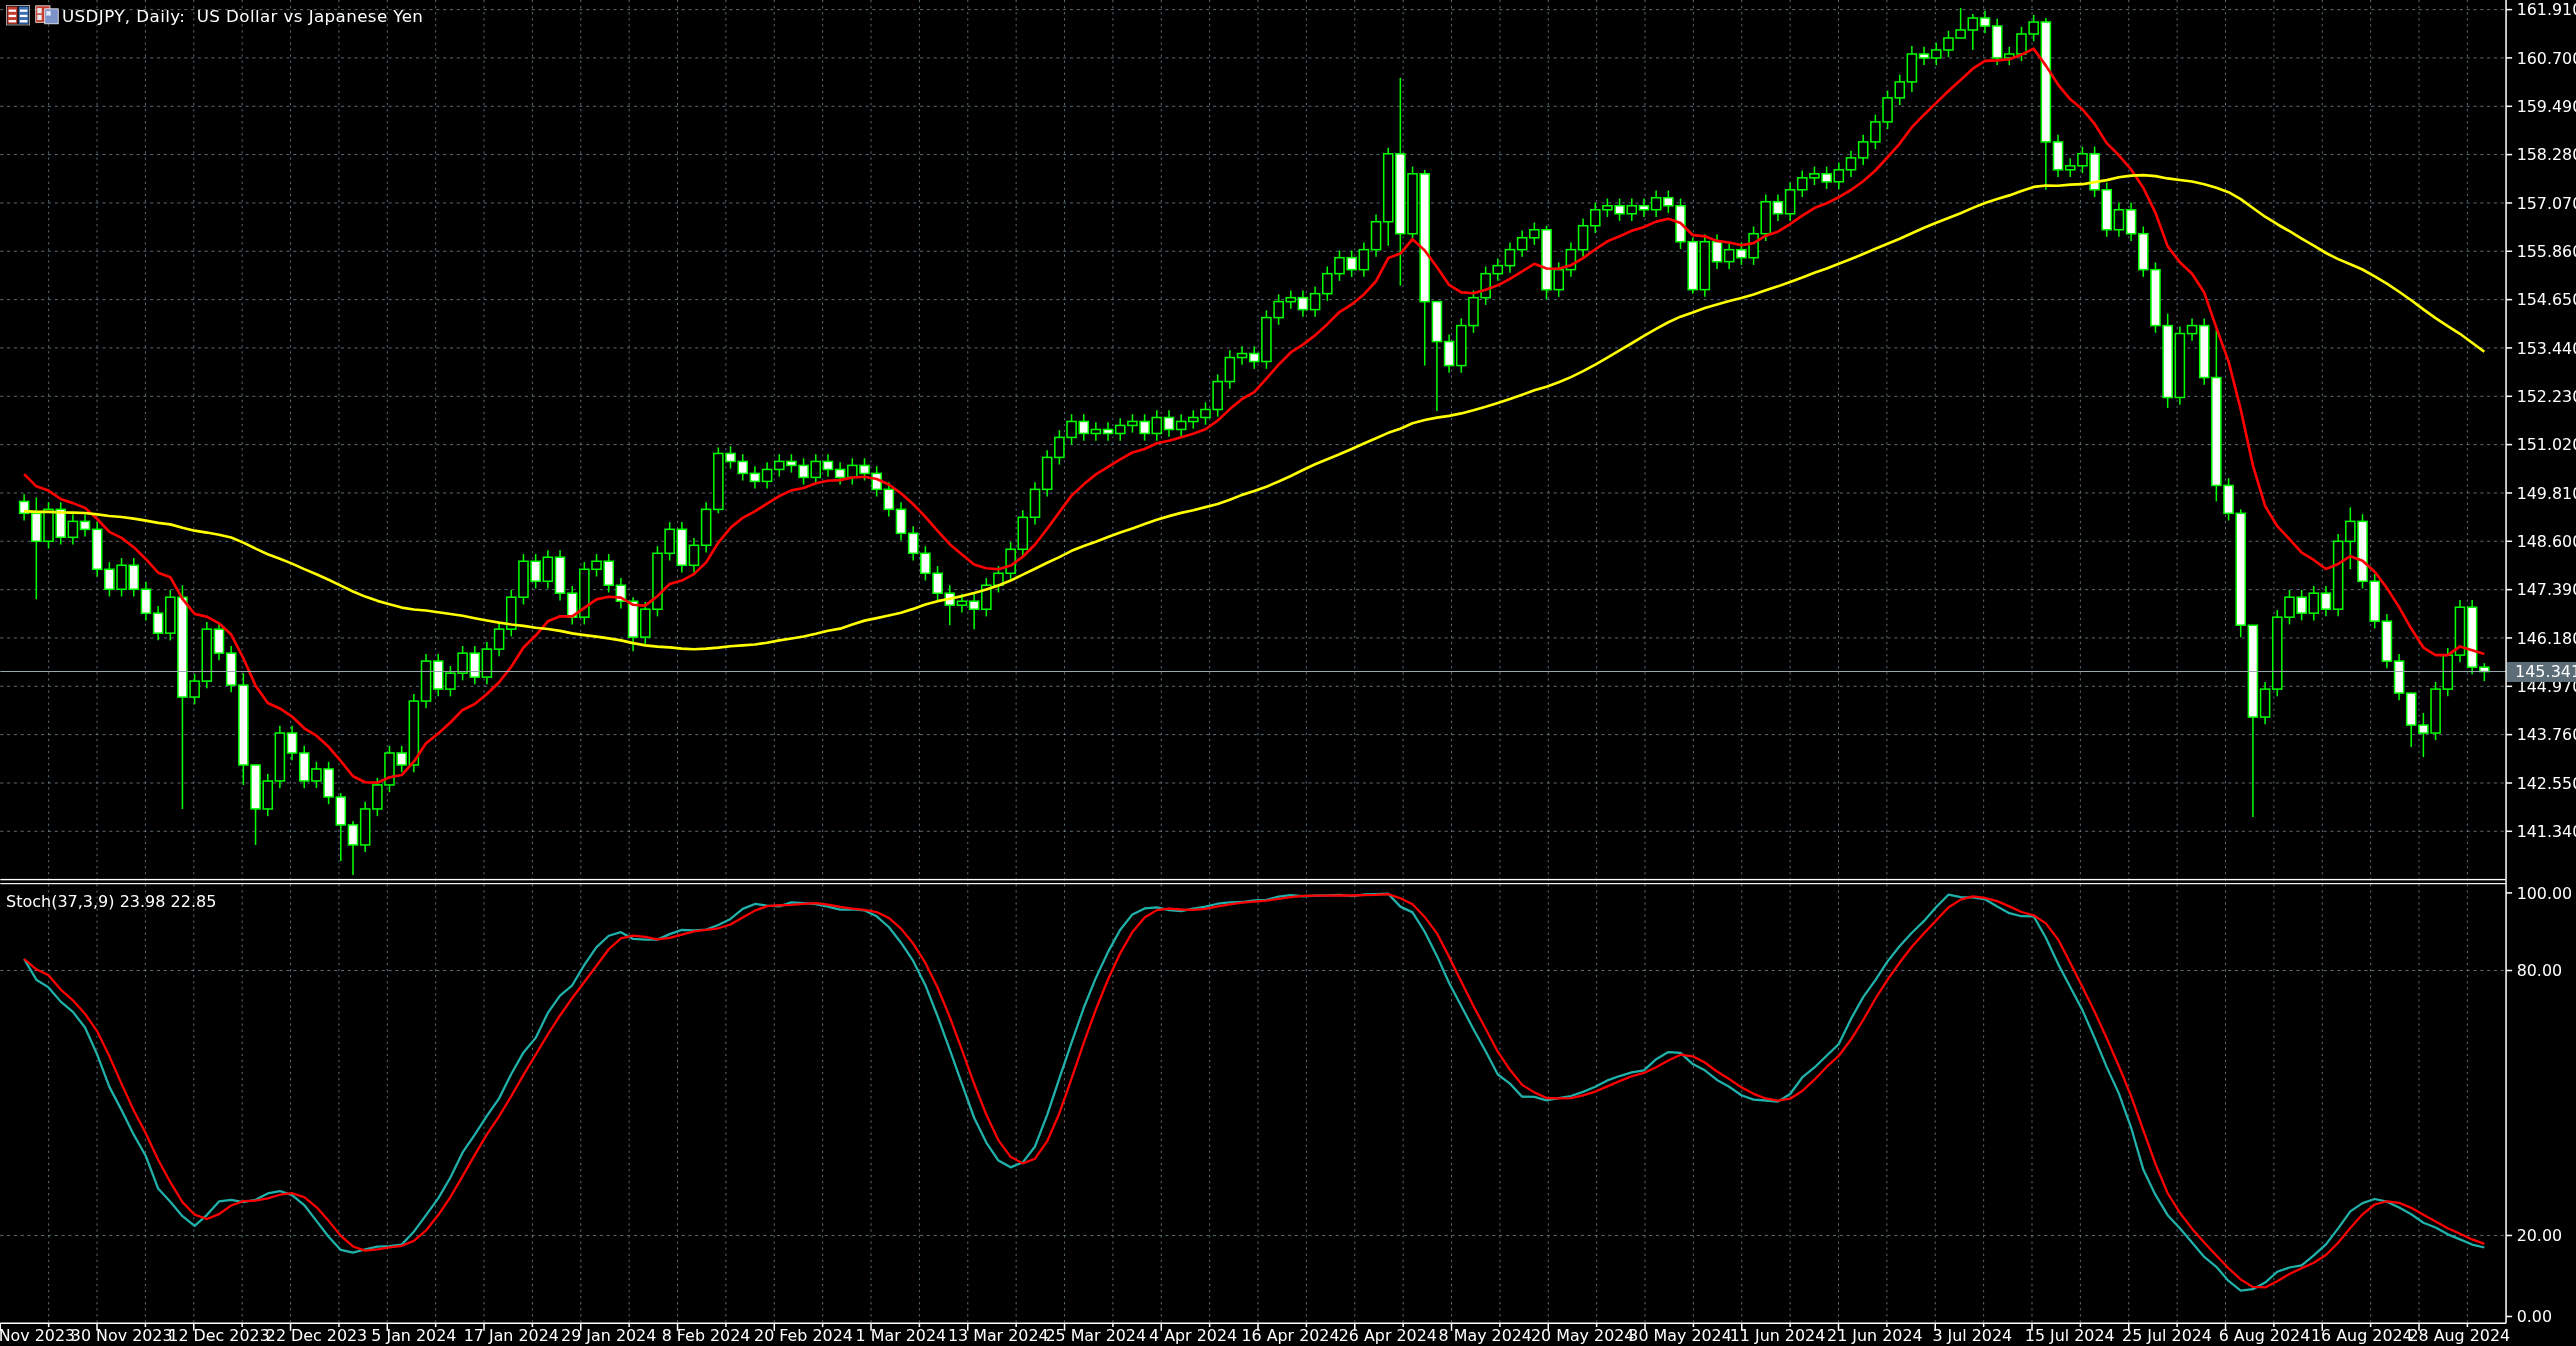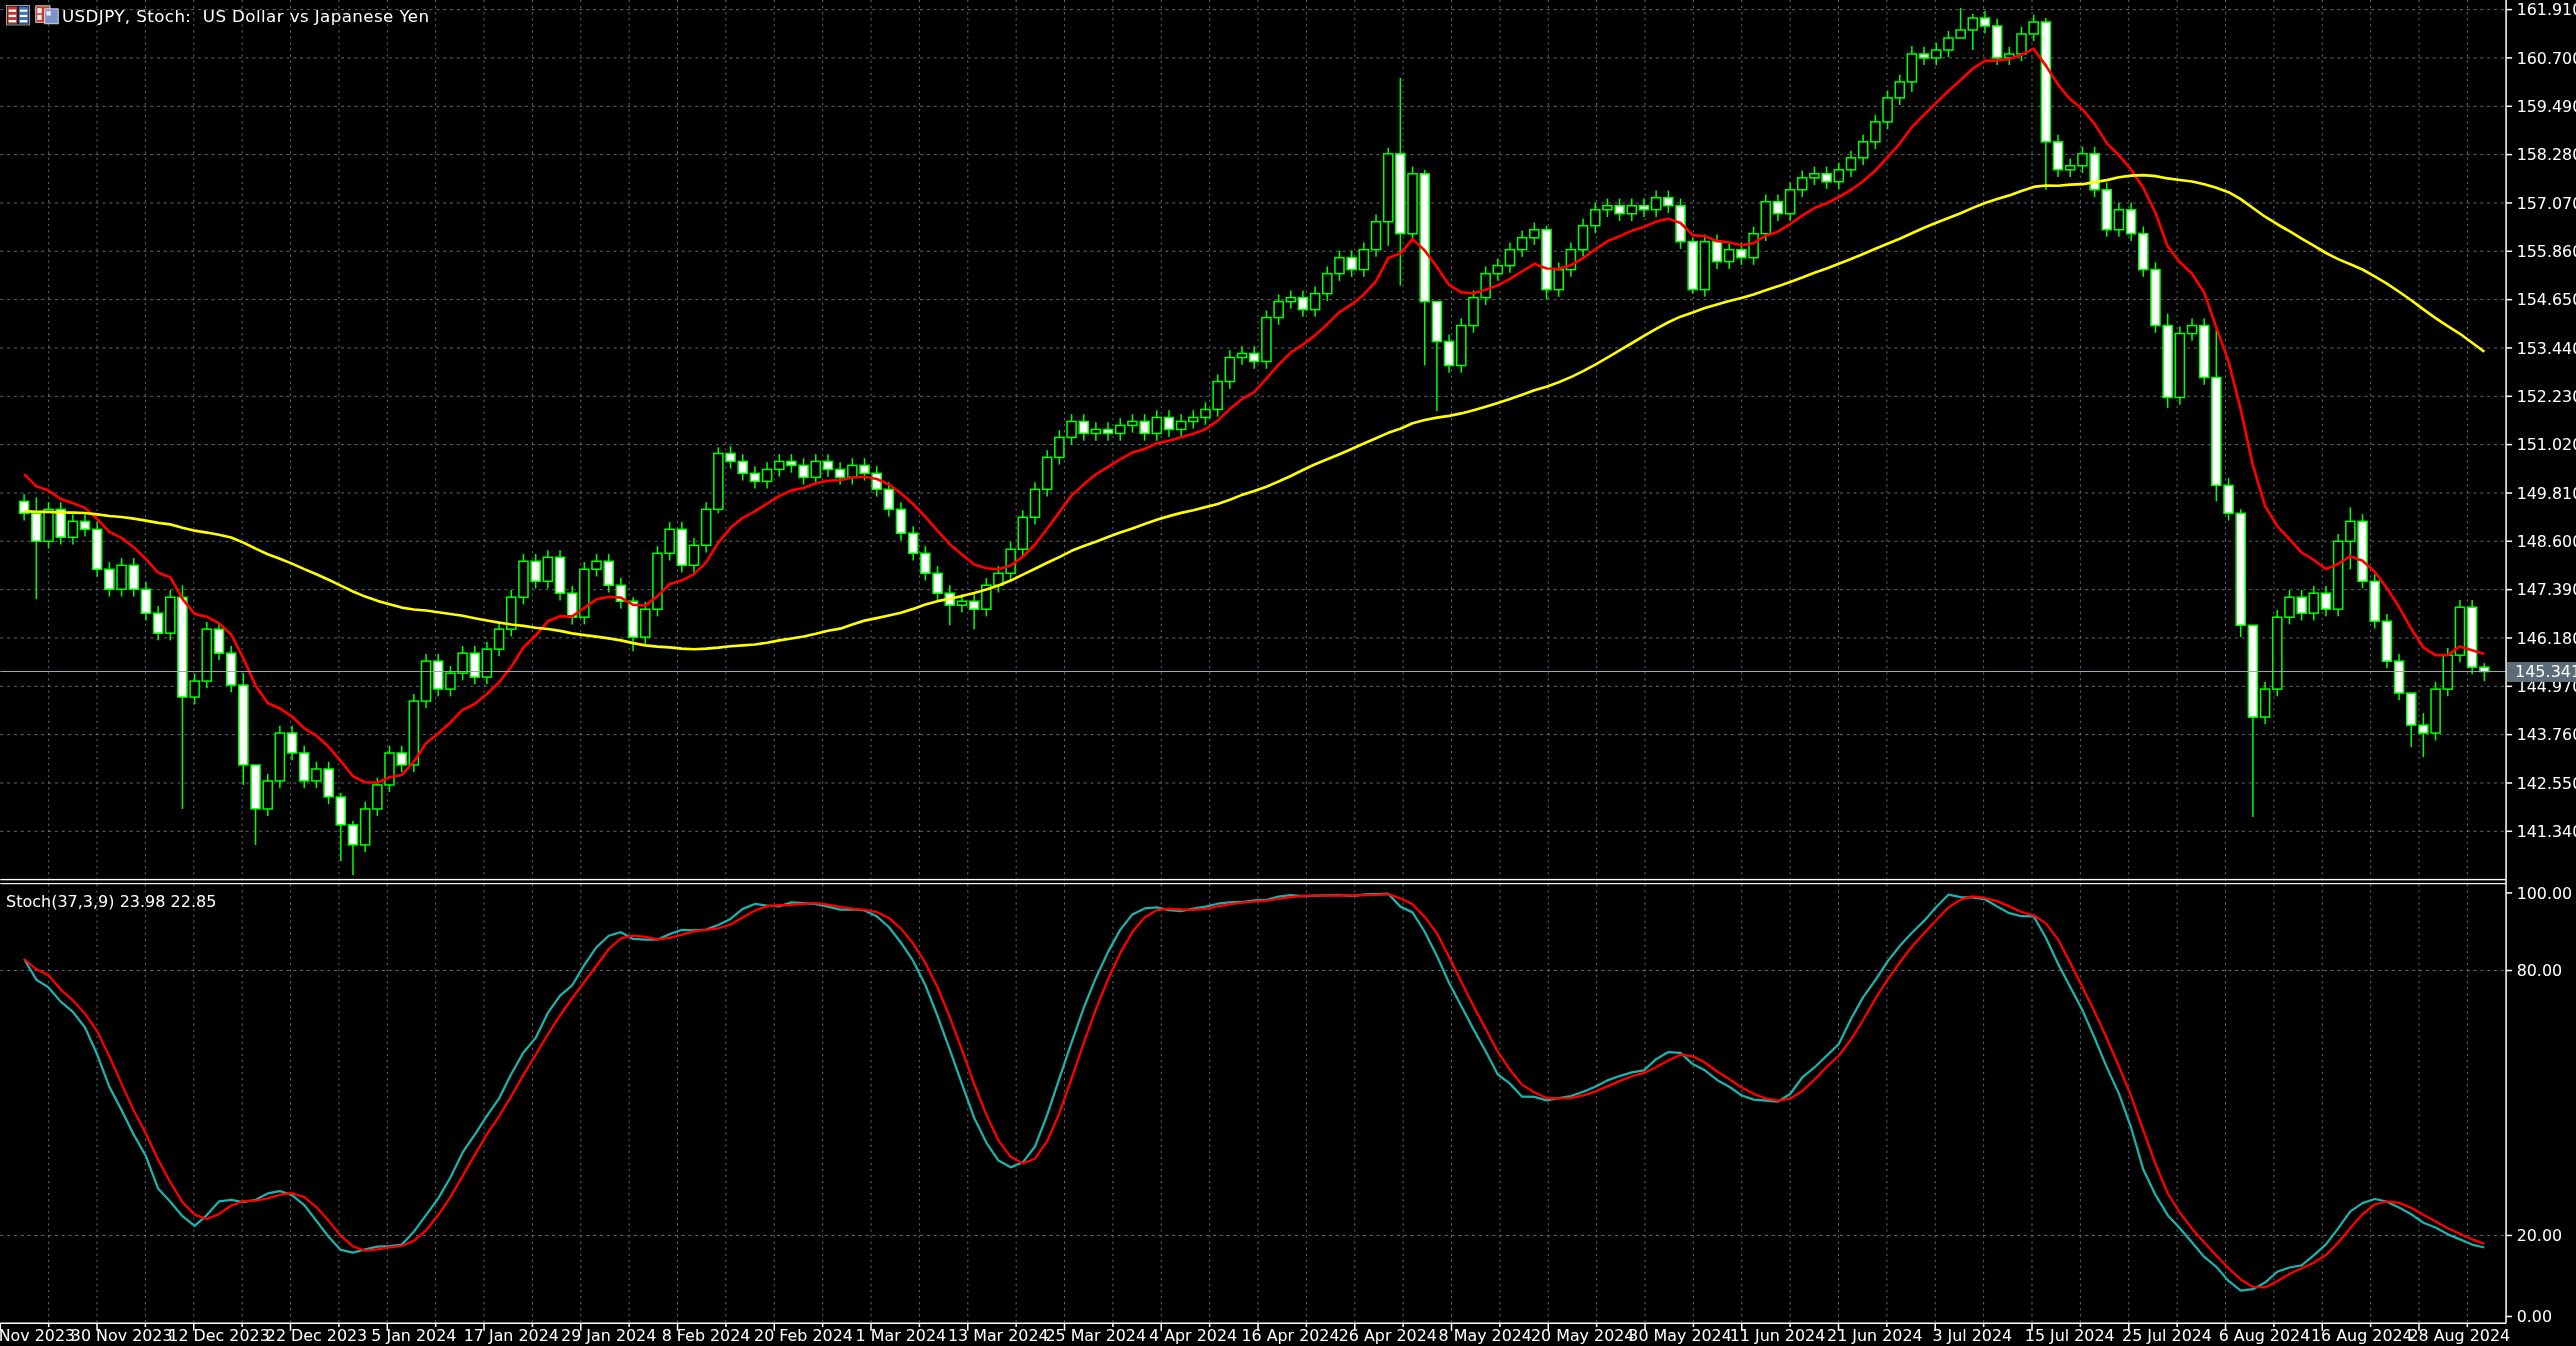--- a/index.html
+++ b/index.html
@@ -647,19 +647,19 @@
   <span id="icon2">
     <svg width="24" height="20.4" viewBox="0 0 32 27">
       <rect x="1" y="1" width="19" height="22" fill="#c23b2e" stroke="#fff"></rect>
       <rect x="3" y="4" width="6" height="7" fill="#e8e8e8"></rect>
         <rect x="3" y="13" width="6" height="7" fill="#e8e8e8"></rect>
       <rect x="12" y="6" width="26" height="0" fill="#fff"></rect>
       <rect x="13" y="5" width="18" height="20" fill="#7c93c9" stroke="#fff"></rect>
       <rect x="15" y="8" width="6" height="6" fill="#dfe6f5"></rect>
     </svg>
   </span>
-  <div id="title-bar" class="overlay">USDJPY, Stoch:  US Dollar vs Japanese Yen</div>
+  <div id="title-bar" class="overlay">USDJPY, Daily:  US Dollar vs Japanese Yen</div>
 
   <div id="stoch-label" class="overlay"><span>Stoch(37,3,9)</span> <span>23.98</span> <span>22.85</span></div>
 
   <div id="price-box">145.341</div>
 </div>
 
 
 </body></html>

